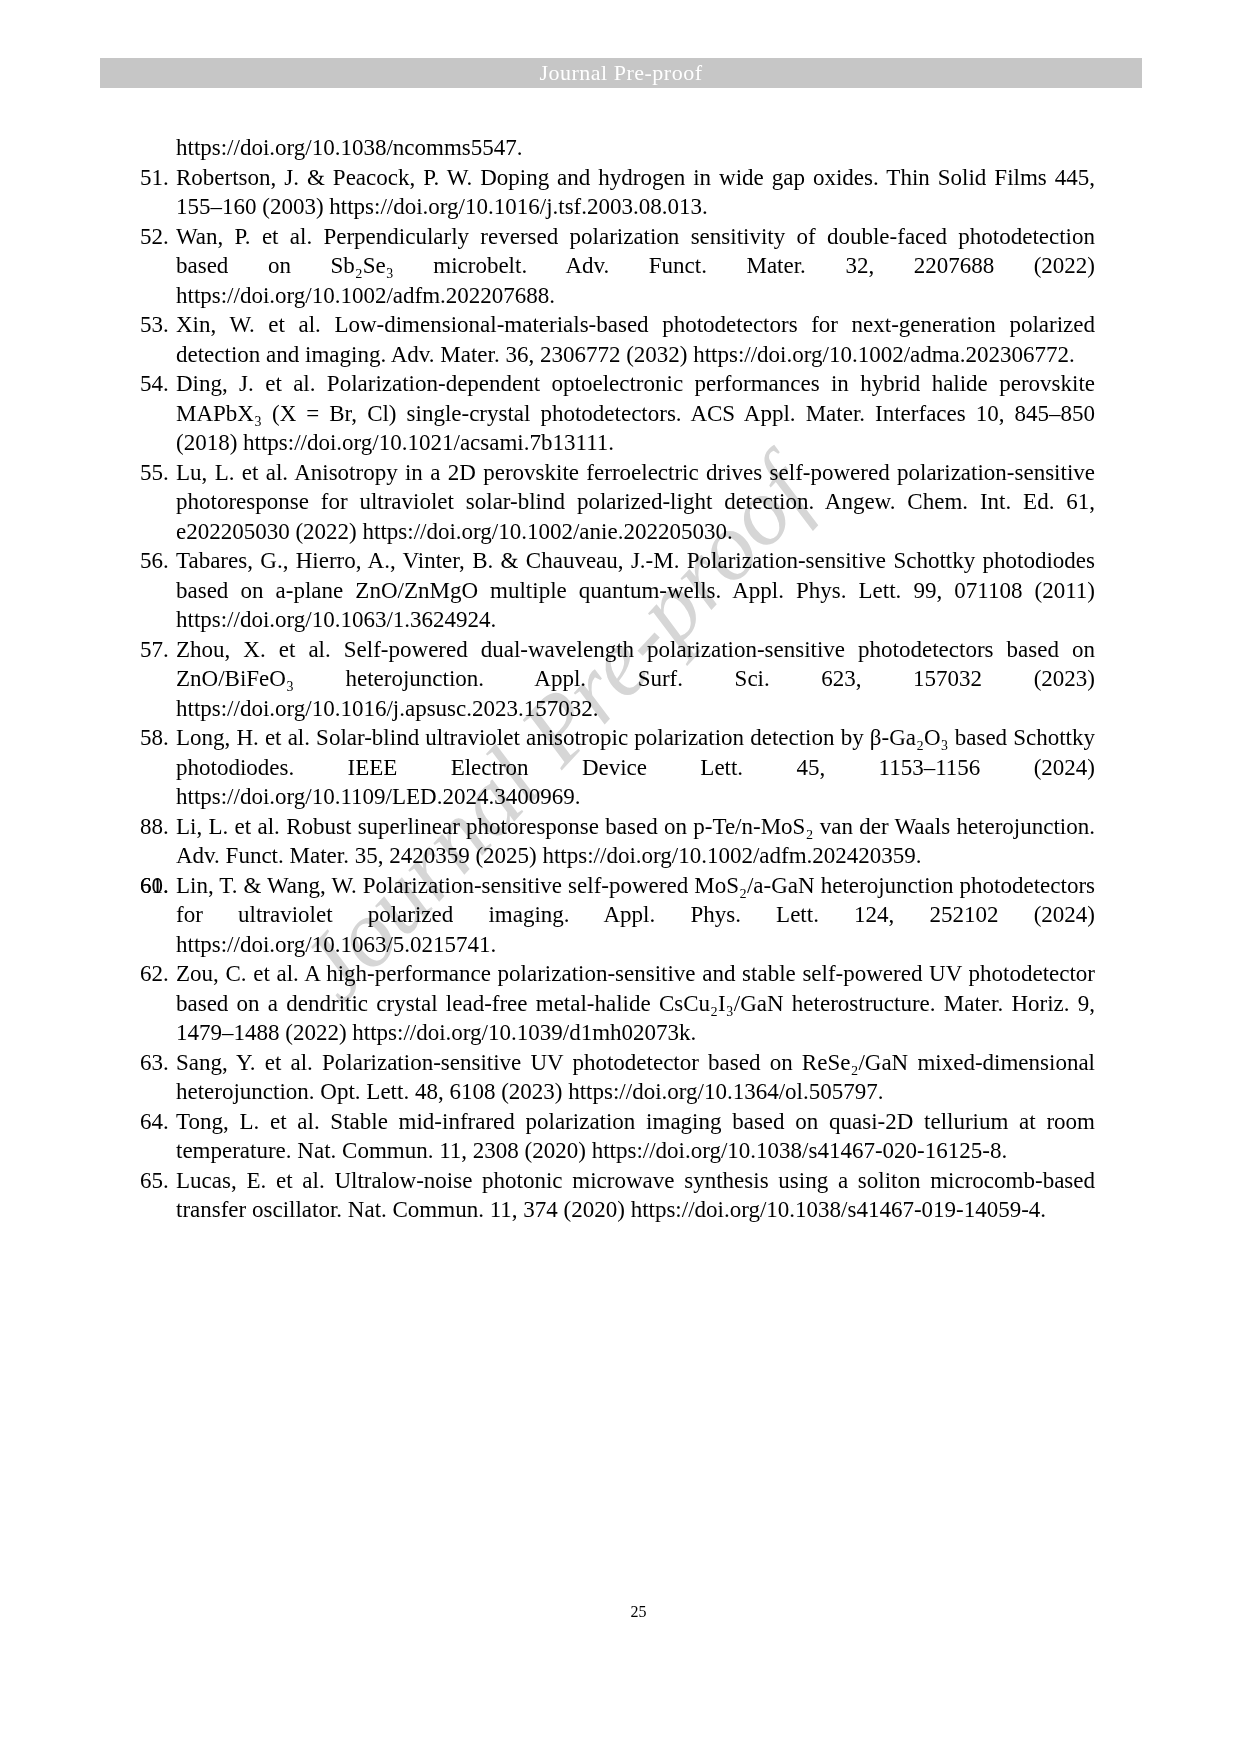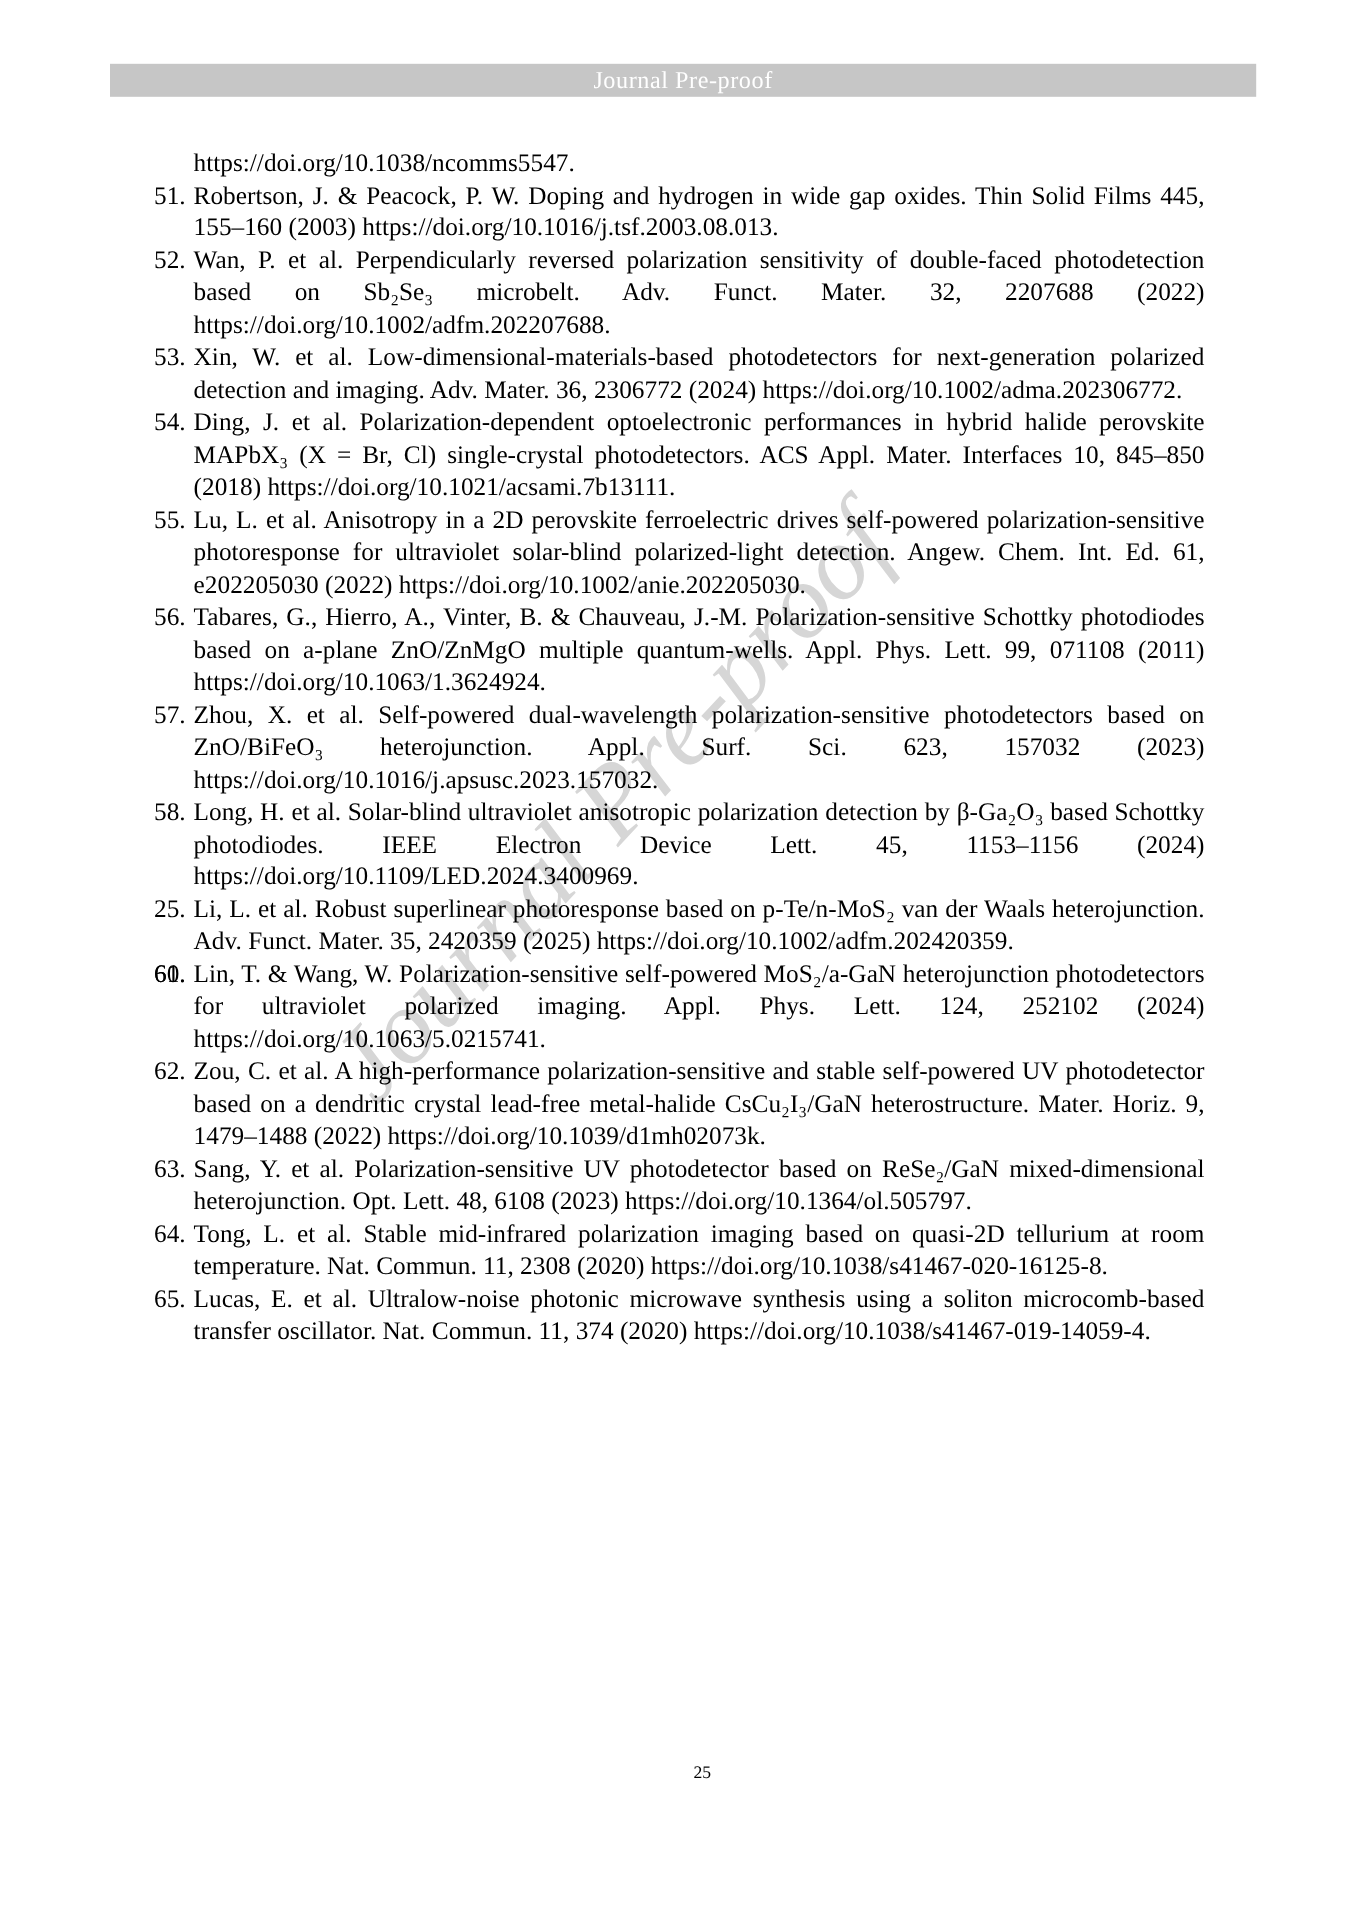--- a/index.html
+++ b/index.html
@@ -75,27 +75,27 @@
 <body>
 
 <div class="banner" style="background: rgb(198, 198, 198); color: rgb(255, 255, 255);">Journal Pre-proof</div>
 
 <div class="watermark" style="color: rgb(214, 214, 214);">Journal Pre-proof</div>
 
 <div class="refs">
     <div class="ref"><span class="num"></span><span><span>https://doi.org/10.1038/ncomms5547.</span></span></div>
     <div class="ref"><span class="num">51.</span><span><span>Robertson, J. &amp; Peacock, P. W. Doping and hydrogen in wide gap oxides. </span><span class="it">Thin Solid Films</span><span> </span><span class="bd">445</span><span>, 155–160 (2003) https://doi.org/10.1016/j.tsf.2003.08.013.</span></span></div>
     <div class="ref"><span class="num">52.</span><span><span>Wan, P. et al. Perpendicularly reversed polarization sensitivity of double-faced photodetection based on Sb₂Se₃ microbelt. </span><span class="it">Adv. Funct. Mater.</span><span> </span><span class="bd">32</span><span>, 2207688 (2022) https://doi.org/10.1002/adfm.202207688.</span></span></div>
-    <div class="ref"><span class="num">53.</span><span><span>Xin, W. et al. Low-dimensional-materials-based photodetectors for next-generation polarized detection and imaging. </span><span class="it">Adv. Mater.</span><span> </span><span class="bd">36</span><span>, 2306772 (2024) https://doi.org/10.1002/adma.202306772.</span></span></div>
+    <div class="ref"><span class="num">53.</span><span><span>Xin, W. et al. Low-dimensional-materials-based photodetectors for next-generation polarized detection and imaging. </span><span class="it">Adv. Mater.</span><span> </span><span class="bd">36</span><span>, 2306772 (2032) https://doi.org/10.1002/adma.202306772.</span></span></div>
     <div class="ref"><span class="num">54.</span><span><span>Ding, J. et al. Polarization-dependent optoelectronic performances in hybrid halide perovskite MAPbX₃ (X = Br, Cl) single-crystal photodetectors. </span><span class="it">ACS Appl. Mater. Interfaces</span><span> </span><span class="bd">10</span><span>, 845–850 (2018) https://doi.org/10.1021/acsami.7b13111.</span></span></div>
     <div class="ref"><span class="num">55.</span><span><span>Lu, L. et al. Anisotropy in a 2D perovskite ferroelectric drives self-powered polarization-sensitive photoresponse for ultraviolet solar-blind polarized-light detection. </span><span class="it">Angew. Chem. Int. Ed.</span><span> </span><span class="bd">61</span><span>, e202205030 (2022) https://doi.org/10.1002/anie.202205030.</span></span></div>
     <div class="ref"><span class="num">56.</span><span><span>Tabares, G., Hierro, A., Vinter, B. &amp; Chauveau, J.-M. Polarization-sensitive Schottky photodiodes based on a-plane ZnO/ZnMgO multiple quantum-wells. </span><span class="it">Appl. Phys. Lett.</span><span> </span><span class="bd">99</span><span>, 071108 (2011) https://doi.org/10.1063/1.3624924.</span></span></div>
     <div class="ref"><span class="num">57.</span><span><span>Zhou, X. et al. Self-powered dual-wavelength polarization-sensitive photodetectors based on ZnO/BiFeO₃ heterojunction. </span><span class="it">Appl. Surf. Sci.</span><span> </span><span class="bd">623</span><span>, 157032 (2023) https://doi.org/10.1016/j.apsusc.2023.157032.</span></span></div>
     <div class="ref"><span class="num">58.</span><span><span>Long, H. et al. Solar-blind ultraviolet anisotropic polarization detection by </span><span class="it">β</span><span>-Ga₂O₃ based Schottky photodiodes. </span><span class="it">IEEE Electron Device Lett.</span><span> </span><span class="bd">45</span><span>, 1153–1156 (2024) https://doi.org/10.1109/LED.2024.3400969.</span></span></div>
-    <div class="ref"><span class="num">25.</span><span><span>Li, L. et al. Robust superlinear photoresponse based on p-Te/n-MoS₂ van der Waals heterojunction. </span><span class="it">Adv. Funct. Mater.</span><span> </span><span class="bd">35</span><span>, 2420359 (2025) https://doi.org/10.1002/adfm.202420359.</span></span></div>
+    <div class="ref"><span class="num">88.</span><span><span>Li, L. et al. Robust superlinear photoresponse based on p-Te/n-MoS₂ van der Waals heterojunction. </span><span class="it">Adv. Funct. Mater.</span><span> </span><span class="bd">35</span><span>, 2420359 (2025) https://doi.org/10.1002/adfm.202420359.</span></span></div>
     <div class="ref"><span class="num">60.</span></div>
     <div class="ref"><span class="num">61.</span><span><span>Lin, T. &amp; Wang, W. Polarization-sensitive self-powered MoS₂/</span><span class="it">a</span><span>-GaN heterojunction photodetectors for ultraviolet polarized imaging. </span><span class="it">Appl. Phys. Lett.</span><span> </span><span class="bd">124</span><span>, 252102 (2024) https://doi.org/10.1063/5.0215741.</span></span></div>
     <div class="ref"><span class="num">62.</span><span><span>Zou, C. et al. A high-performance polarization-sensitive and stable self-powered UV photodetector based on a dendritic crystal lead-free metal-halide CsCu₂I₃/GaN heterostructure. </span><span class="it">Mater. Horiz.</span><span> </span><span class="bd">9</span><span>, 1479–1488 (2022) https://doi.org/10.1039/d1mh02073k.</span></span></div>
     <div class="ref"><span class="num">63.</span><span><span>Sang, Y. et al. Polarization-sensitive UV photodetector based on ReSe₂/GaN mixed-dimensional heterojunction. </span><span class="it">Opt. Lett.</span><span> </span><span class="bd">48</span><span>, 6108 (2023) https://doi.org/10.1364/ol.505797.</span></span></div>
     <div class="ref"><span class="num">64.</span><span><span>Tong, L. et al. Stable mid-infrared polarization imaging based on quasi-2D tellurium at room temperature. </span><span class="it">Nat. Commun.</span><span> </span><span class="bd">11</span><span>, 2308 (2020) https://doi.org/10.1038/s41467-020-16125-8.</span></span></div>
     <div class="ref"><span class="num">65.</span><span><span>Lucas, E. et al. Ultralow-noise photonic microwave synthesis using a soliton microcomb-based transfer oscillator. </span><span class="it">Nat. Commun.</span><span> </span><span class="bd">11</span><span>, 374 (2020) https://doi.org/10.1038/s41467-019-14059-4.</span></span></div>
   </div>
 
 <div class="pagenum">25</div>
 

